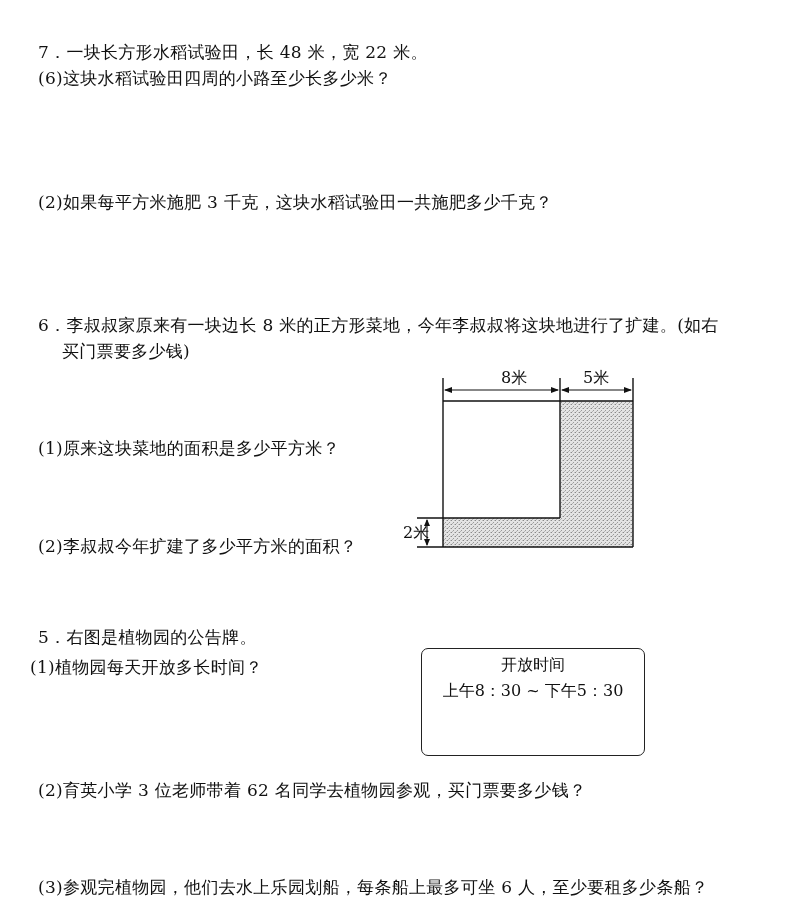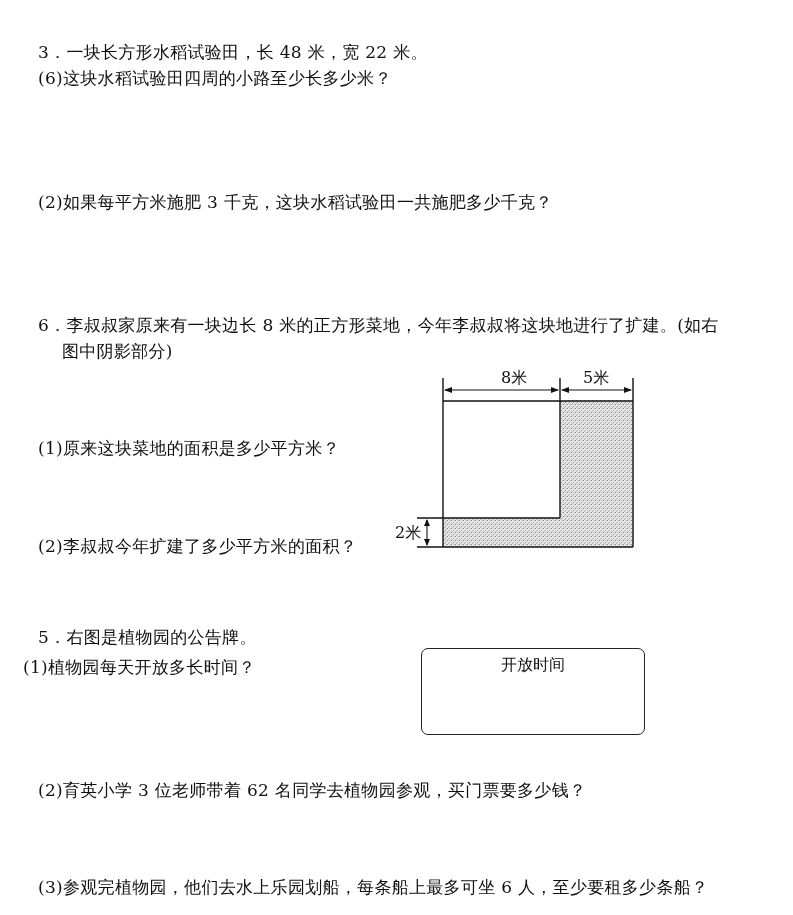--- a/index.html
+++ b/index.html
@@ -38,21 +38,21 @@
       position: absolute;
       font-size: 16px;
       line-height: 18px;
       white-space: nowrap;
     }
     .sign {
       position: absolute;
       left: 421px;
       top: 648px;
       width: 224px;
-      height: 87px;
+      height: 108px;
       border: 1.5px solid #222;
       border-radius: 7px;
       box-sizing: border-box;
     }
     .sign-line {
       position: absolute;
       left: 0;
       width: 100%;
       text-align: center;
       font-size: 16px;
@@ -67,26 +67,26 @@
       display: flex;
       justify-content: space-between;
       font-size: 16px;
       line-height: 20px;
       white-space: nowrap;
     }
   </style>
 </head>
 <body>
 
-<div class="line" style="left:38px; top:41px;">3．一块长方形水稻试验田，长 48 米，宽 22 米。</div>
+<div class="line" style="left:38px; top:41px;">7．一块长方形水稻试验田，长 48 米，宽 22 米。</div>
 <div class="line" style="left:38px; top:67px;">(6)这块水稻试验田四周的小路至少长多少米？</div>
 <div class="line" style="left:38px; top:191px;">(2)如果每平方米施肥 3 千克，这块水稻试验田一共施肥多少千克？</div>
 
 <div class="line" style="left:38px; top:314px;">6．李叔叔家原来有一块边长 8 米的正方形菜地，今年李叔叔将这块地进行了扩建。(如右</div>
-<div class="line" style="left:62px; top:340px;">图中阴影部分)</div>
+<div class="line" style="left:62px; top:340px;">买门票要多少钱)</div>
 <div class="line" style="left:38px; top:437px;">(1)原来这块菜地的面积是多少平方米？</div>
 <div class="line" style="left:38px; top:535px;">(2)李叔叔今年扩建了多少平方米的面积？</div>
 
 <div class="diagram">
   <svg width="250" height="200" viewBox="0 0 250 200">
     <defs>
       <pattern id="stipple" width="4" height="4" patternUnits="userSpaceOnUse">
         <rect width="4" height="4" fill="#e4e4e4"></rect>
         <rect x="0" y="0" width="1" height="1" fill="#8a8a8a"></rect>
         <rect x="2" y="2" width="1" height="1" fill="#9a9a9a"></rect>
@@ -114,24 +114,25 @@
     <line x1="167" y1="30" x2="236" y2="30" stroke="#111" stroke-width="1.1"></line>
     <polygon points="166,30 174,27 174,33" fill="#111"></polygon>
     <polygon points="237,30 229,27 229,33" fill="#111"></polygon>
 
     <line x1="32" y1="160" x2="32" y2="185" stroke="#111" stroke-width="1.1"></line>
     <polygon points="32,159 29,166 35,166" fill="#111"></polygon>
     <polygon points="32,186 29,179 35,179" fill="#111"></polygon>
   </svg>
   <div class="dlabel" style="left:93px; top:9px;margin-left:13px;">8米</div>
   <div class="dlabel" style="left:188px; top:9px;">5米</div>
-  <div class="dlabel" style="left:0px; top:164px;">2米</div>
+  <div class="dlabel" style="left:8px; top:164px;">2米</div>
 </div>
 
 <div class="line" style="left:38px; top:610px;margin-top:16px;">5．右图是植物园的公告牌。</div>
-<div class="line" style="left:23px; top:656px;">(1)植物园每天开放多长时间？</div>
+<div class="line" style="left:30px; top:656px;">(1)植物园每天开放多长时间？</div>
 
 <div class="sign">
   <div class="sign-line" style="top:6px;">开放时间</div>
+  <div class="sign-line" style="top:32px;">上午8：30 ~ 下午5：30</div>
 </div>
 
 <div class="line" style="left:38px; top:779px;">(2)育英小学 3 位老师带着 62 名同学去植物园参观，买门票要多少钱？</div>
 <div class="line" style="left:38px; top:876px;">(3)参观完植物园，他们去水上乐园划船，每条船上最多可坐 6 人，至少要租多少条船？</div>
 
 </body></html>

